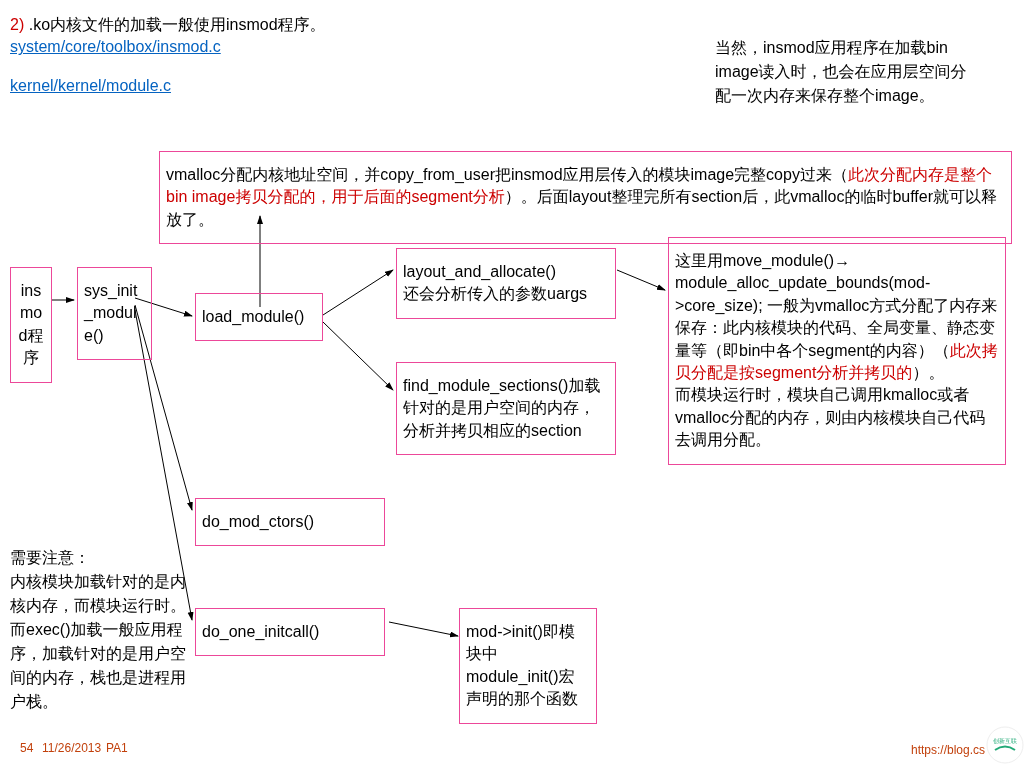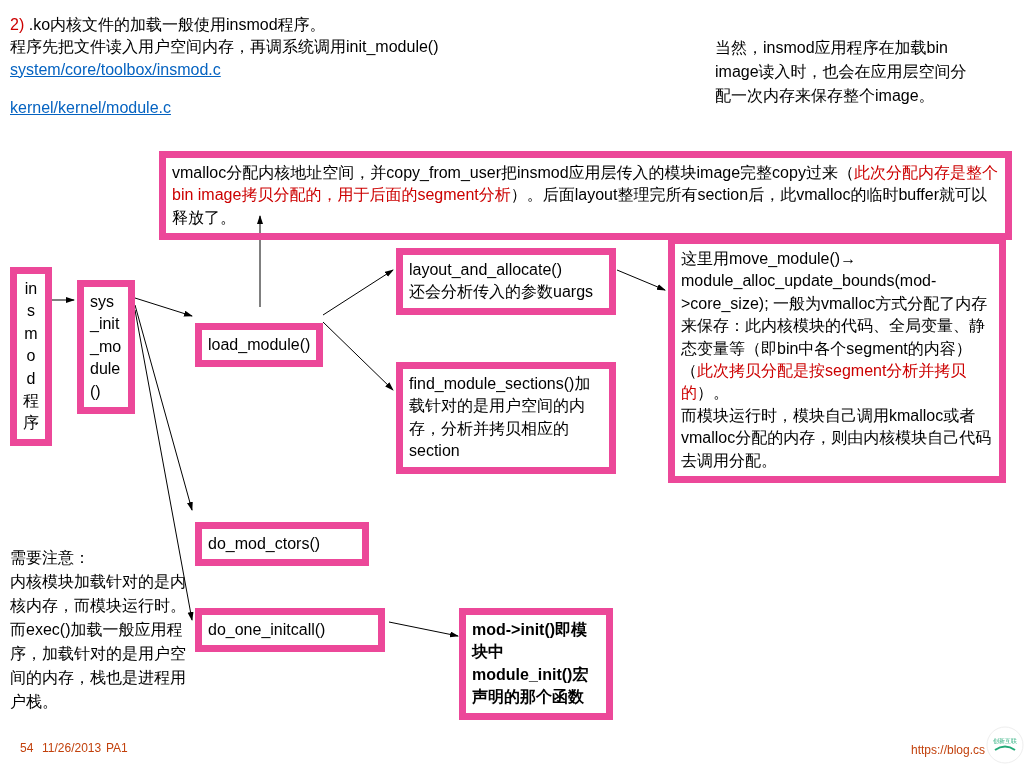--- a/index.html
+++ b/index.html
@@ -7,22 +7,22 @@
       width: 1025px;
       height: 765px;
       position: relative;
       font-family: "Microsoft YaHei", Arial, sans-serif;
       font-size: 16px;
       background: #fff;
       overflow: hidden;
     }
     .abs { position: absolute; }
     .box {
-      border: 7px solid #ec4899;
-      padding: 4px 6px;
+      border: 1px solid #ec4899;
+      padding: 12px 6px;
       line-height: 1.4;
     }
     a { color: #0563c1; text-decoration: underline; cursor: pointer; }
     .red { color: #cc0000; }
     .small { font-size: 12px; }
     .header-text { line-height: 1.4; }
     svg.arrows { position: absolute; top: 0; left: 0; width: 1025px; height: 765px; pointer-events: none; }
     .watermark {
       position: absolute;
       right: 40px;
@@ -42,21 +42,20 @@
     .note { line-height: 1.5; }
     .footer-item { color: #c2410c; }
   </style>
 </head>
 <body>
 
 <div class="abs header-text" style="left:10px; top:14px; width:520px;">
   <div>
     <span class="red">2)</span><span> .ko内核文件的加载一般使用insmod程序。</span>
   </div>
-  <div>程序先把文件读入用户空间内存，再调系统调用init_module()</div>
   <div><a>system/core/toolbox/insmod.c</a></div>
   <div style="height:16px;"></div>
   <div><a>kernel/kernel/module.c</a></div>
 </div>
 
 <div class="abs note" style="left:715px; top:36px; width:260px;">当然，insmod应用程序在加载bin image读入时，也会在应用层空间分配一次内存来保存整个image。</div>
 
 <svg class="arrows">
   <defs>
     <marker id="ah" markerWidth="10" markerHeight="10" refX="8" refY="3" orient="auto">
@@ -78,34 +77,34 @@
 
   <line x1="323" y1="322" x2="393" y2="390" stroke="#000" marker-end="url(#ah)"></line>
 
   <line x1="617" y1="270" x2="665" y2="290" stroke="#000" marker-end="url(#ah)"></line>
 
   <line x1="389" y1="622" x2="458" y2="636" stroke="#000" marker-end="url(#ah)"></line>
 </svg>
 
 <div class="abs box" style="left:10px; top:267px; width:42px; word-break:break-all;text-align:center;">insmod程序</div>
 
-<div class="abs box" style="left:77px; top:280px; width:58px; word-break:break-all;">sys_init_module()</div>
+<div class="abs box" style="left:77px; top:267px; width:75px; word-break:break-all;">sys_init_module()</div>
 
-<div class="abs box" style="left:195px; top:323px; width:128px;">load_module()</div>
+<div class="abs box" style="left:195px; top:293px; width:128px;">load_module()</div>
 
-<div class="abs box" style="left:195px; top:498px; width:174px;margin-top:24px;">do_mod_ctors()</div>
+<div class="abs box" style="left:195px; top:498px; width:190px;">do_mod_ctors()</div>
 
 <div class="abs box" style="left:195px; top:608px; width:190px;">do_one_initcall()</div>
 
 <div class="abs box" style="left:396px; top:248px; width:220px; white-space:pre-line;">layout_and_allocate()
 还会分析传入的参数uargs</div>
 
 <div class="abs box" style="left:396px; top:362px; width:220px;">find_module_sections()加载针对的是用户空间的内存，分析并拷贝相应的section</div>
 
-<div class="abs box" style="left:459px; top:608px; width:154px;font-weight:bold;">mod-&gt;init()即模块中module_init()宏声明的那个函数</div>
+<div class="abs box" style="left:459px; top:608px; width:138px;">mod-&gt;init()即模块中module_init()宏声明的那个函数</div>
 
 <div class="abs box" style="left:159px; top:151px; width:853px;">
   <span>vmalloc分配内核地址空间，并copy_from_user把insmod应用层传入的模块image完整copy过来（</span><span class="red">此次分配内存是整个bin image拷贝分配的，用于后面的segment分析</span><span>）。后面layout整理完所有section后，此vmalloc的临时buffer就可以释放了。</span>
 </div>
 
 <div class="abs box" style="left:668px; top:237px; width:338px;">
   <span>这里用move_module()</span><span>→</span><span> module_alloc_update_bounds(mod-&gt;core_size); 一般为vmalloc方式分配了内存来保存：此内核模块的代码、全局变量、静态变量等（即bin中各个segment的内容）（</span><span class="red">此次拷贝分配是按segment分析并拷贝的</span><span>）。</span>
   <div>而模块运行时，模块自己调用kmalloc或者vmalloc分配的内存，则由内核模块自己代码去调用分配。</div>
 </div>
 

